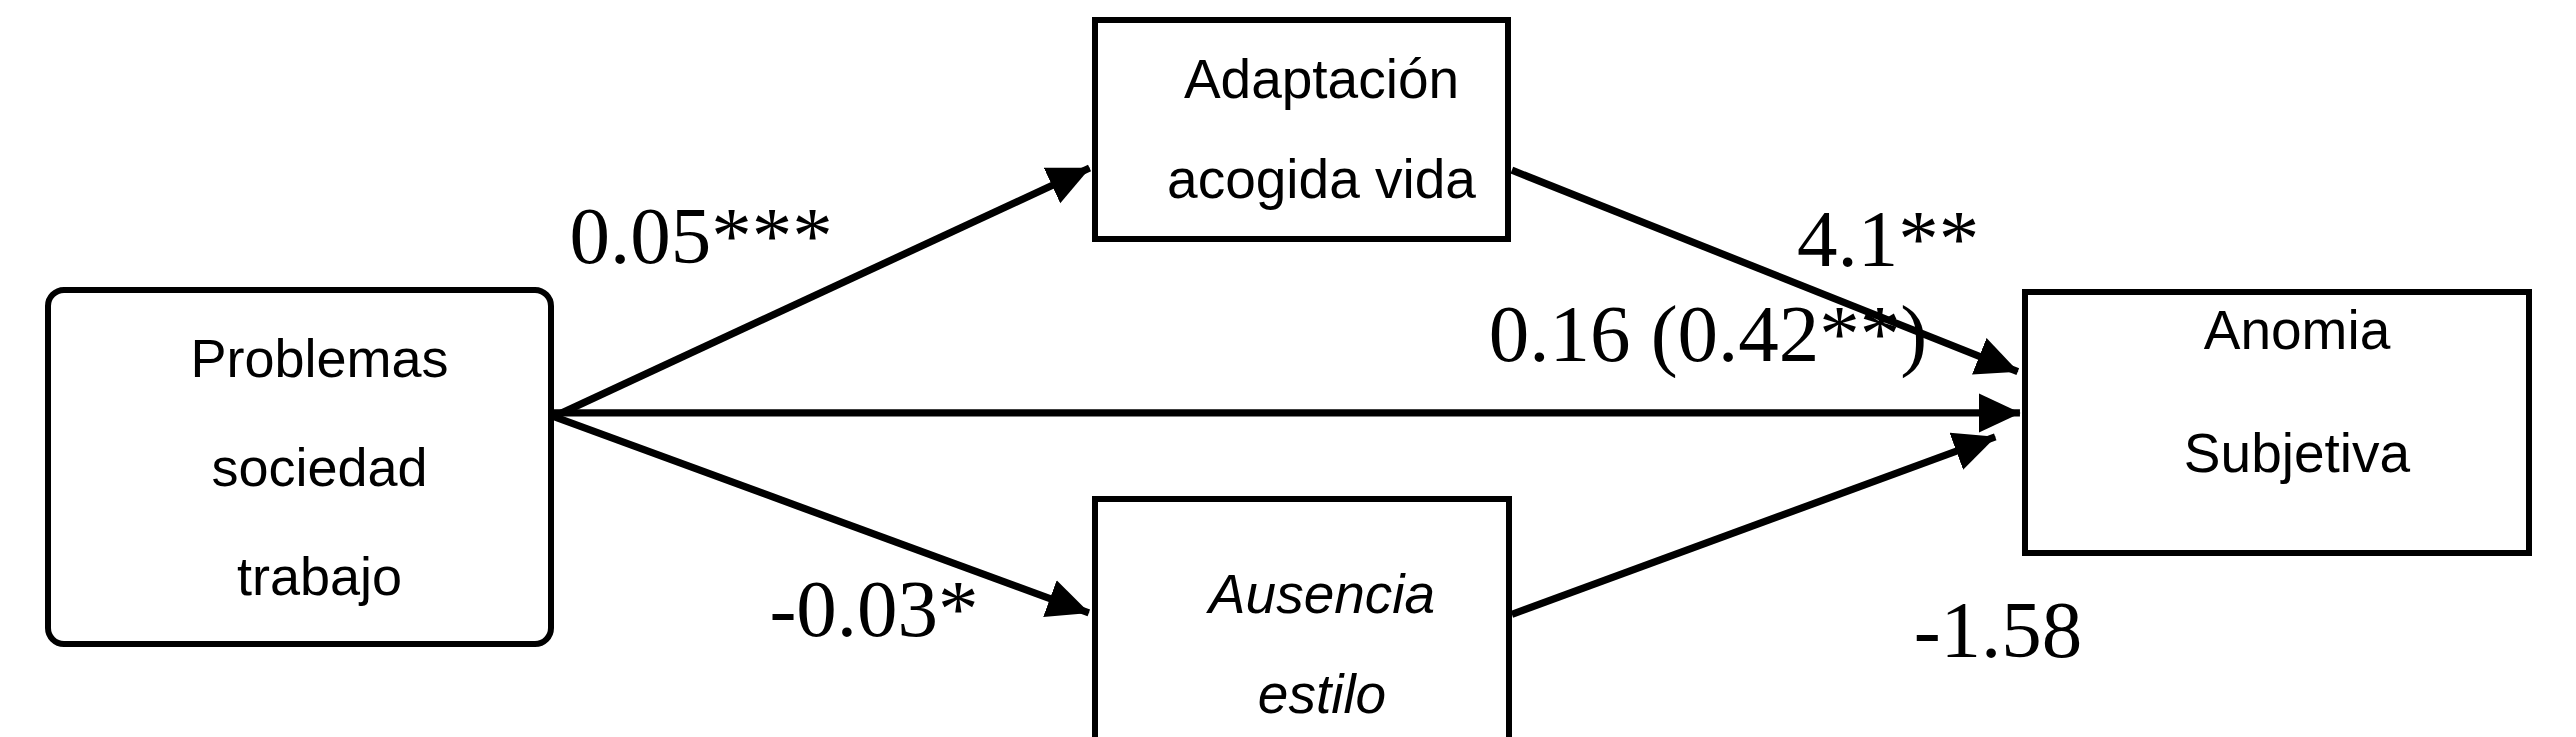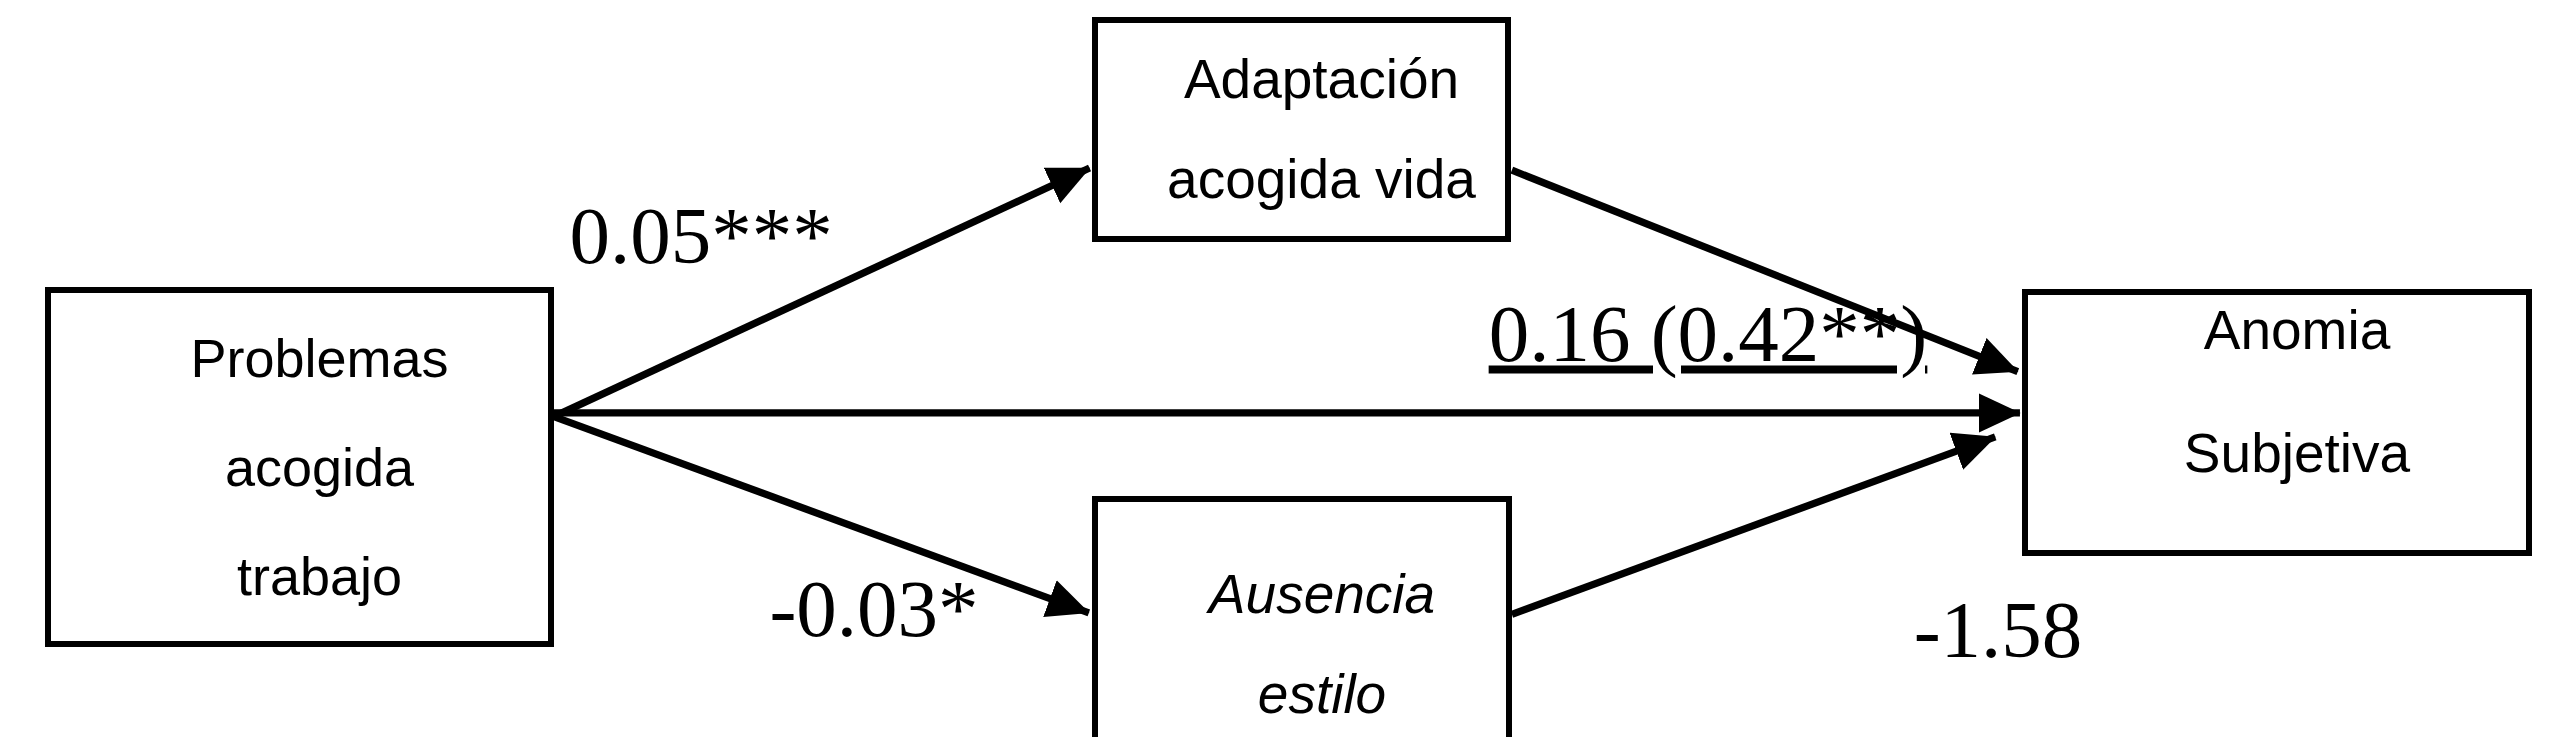--- a/index.html
+++ b/index.html
@@ -68,23 +68,23 @@
         <polygon points="0,0 58,27 0,54" fill="#000000"></polygon>
       </marker>
     </defs>
     <line x1="762" y1="573" x2="1499" y2="231" stroke="#000000" stroke-width="10" marker-end="url(#ah)"></line>
     <line x1="762" y1="573" x2="1498" y2="843" stroke="#000000" stroke-width="10" marker-end="url(#ah)"></line>
     <line x1="762" y1="568" x2="2779" y2="568" stroke="#000000" stroke-width="10" marker-end="url(#ah)"></line>
     <line x1="2080" y1="234" x2="2776" y2="511" stroke="#000000" stroke-width="10" marker-end="url(#ah)"></line>
     <line x1="2080" y1="845" x2="2745" y2="601" stroke="#000000" stroke-width="10" marker-end="url(#ah)"></line>
   </svg>
 
-  <div class="node predictor" style="left:45px; top:287px; width:509px; height:360px;">
+  <div class="node predictor" style="left:45px; top:287px; width:509px; height:360px;border-radius:19px;">
     <div class="node-line">Problemas</div>
-    <div class="node-line">acogida</div>
+    <div class="node-line">sociedad</div>
     <div class="node-line">trabajo</div>
   </div>
 
   <div class="node mediator-top" style="left:1092px; top:16.7px; width:419px; height:225px;">
     <div class="node-line">Adaptación</div>
     <div class="node-line">acogida vida</div>
   </div>
 
   <div class="node mediator-bottom" style="left:1092px; top:496px; width:420px; height:296px;font-style:italic;">
     <div class="node-line">Ausencia</div>
@@ -93,19 +93,20 @@
 
   <div class="node outcome" style="left:2022px; top:289px; width:510px; height:267px;">
     <div class="node-line">Anomia</div>
     <div class="node-line">Subjetiva</div>
   </div>
 
   <div class="coef" style="left:701px; top:236px;">0.05***</div>
 
   <div class="coef" style="left:874px; top:609px;">-0.03*</div>
 
-  <div class="coef" style="left:1708px; top:334px;text-decoration:underline;">0.16 (0.42**)</div>
+  <div class="coef" style="left:1708px; top:334px;">0.16 (0.42**)</div>
 
+  <div class="coef" style="left:1888px; top:239px;">4.1**</div>
 
   <div class="coef" style="left:1998px; top:608px;margin-top:22px;">-1.58</div>
 
 </div>
 
 
 </body></html>

